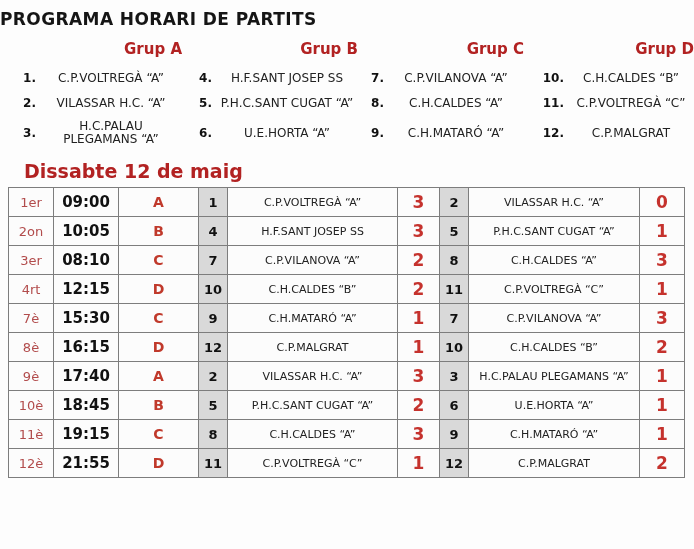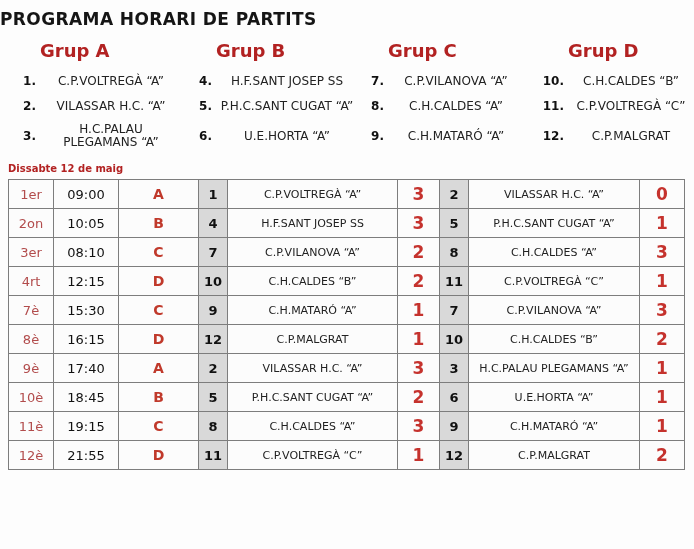--- a/index.html
+++ b/index.html
@@ -8,39 +8,39 @@
 
   .page { width:694px; height:549px; position:relative; }
 
   .title { margin-top:9px; text-align:left; font-size:17px; font-weight:bold;
            letter-spacing:0.4px; color:#151515; }
 
   
   .groups-grid { display:grid;
                  grid-template-columns:40px 142px 34px 142px 30px 136px 44px 126px;
                  align-items:center; margin-top:11px; }
-  .ghead { text-align:left; font-size:18px; font-weight:bold; color:#b22222;
+  .ghead { text-align:right; font-size:15px; font-weight:bold; color:#b22222;
            padding-bottom:8px; }
   .gspacer { height:1px; }
   .gnum  { text-align:right; font-size:12px; font-weight:bold; color:#111;
            padding:6px 4px 6px 0; line-height:13px; }
   .gname { text-align:center; font-size:12px; color:#222; line-height:13px;
            padding:4px 2px; }
 
   
-  .date-header { margin:10px 0 5px 8px; font-size:10px; font-weight:bold;
+  .date-header { margin:10px 0 5px 24px; font-size:19px; font-weight:bold;
                  color:#b22222; }
 
   
   table.sched { border-collapse:collapse; table-layout:fixed; margin-left:8px;
                 background:#fcfcfc; border:1px solid #555;padding-left:26px; }
   table.sched td { border:1px solid #7d7d7d; height:29px; text-align:center;
                    vertical-align:middle; overflow:hidden; white-space:nowrap; }
   td.ordinal { color:#b24c4c; font-size:13px; }
-  td.time    { font-weight:normal; font-size:13px; color:#111; }
+  td.time    { font-weight:bold; font-size:15px; color:#111; }
   td.letter  { font-weight:bold; font-size:14px; color:#c0392b; }
   td.num     { font-weight:bold; font-size:13px; color:#111; background:#d9d9d9;
                border-left:2px solid #4d4d4d; border-right:2px solid #4d4d4d; }
   td.team    { font-size:11px; color:#222; }
   td.score   { font-weight:bold; font-size:17px; color:#c5322d; }
   col.c-ord{width:45px} col.c-time{width:65px} col.c-let{width:80px}
   col.c-num{width:29px} col.c-team{width:170px} col.c-sc{width:42px}
   col.c-sc2{width:45px} col.c-team2{width:171px}
 </style>
 </head>

